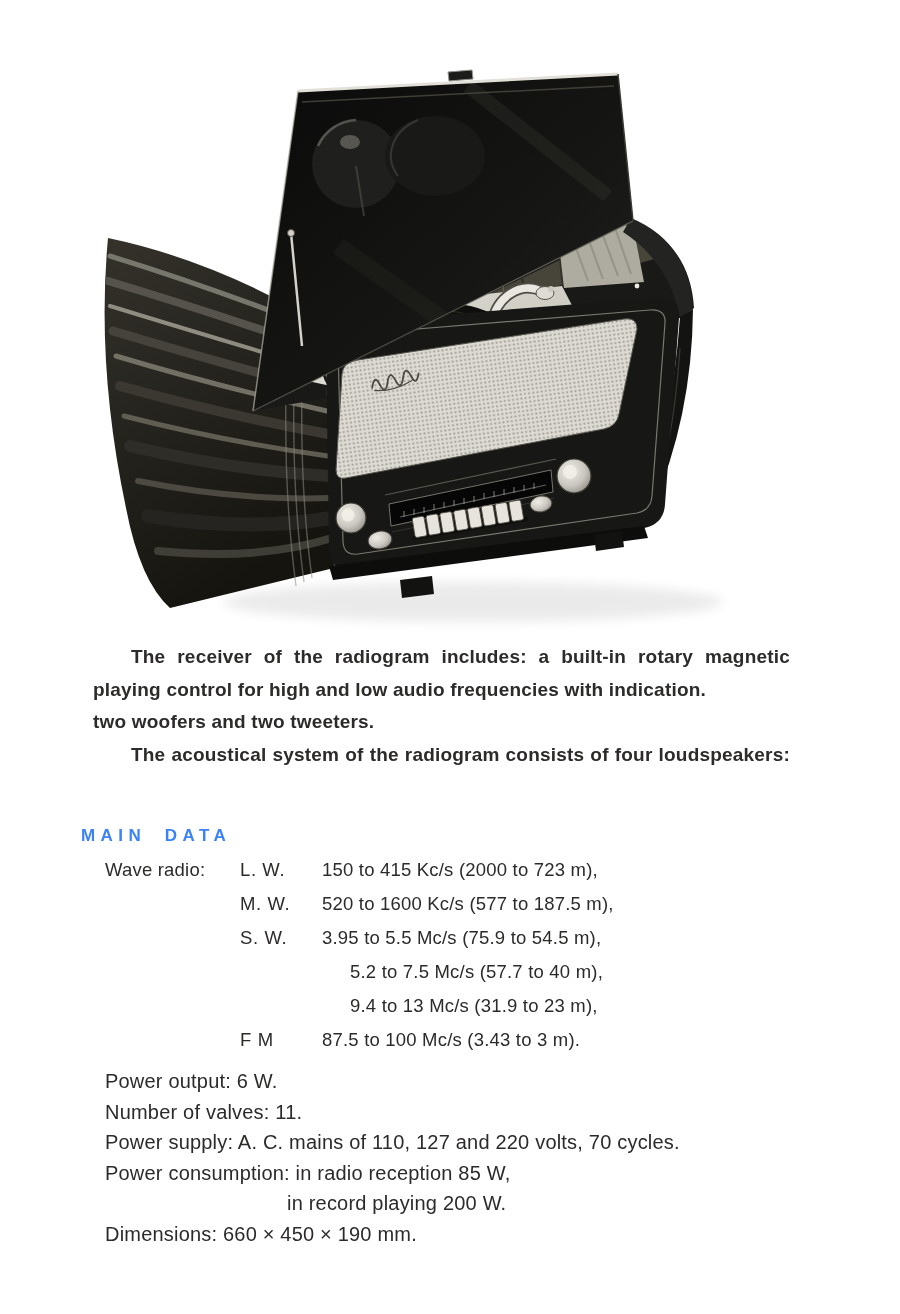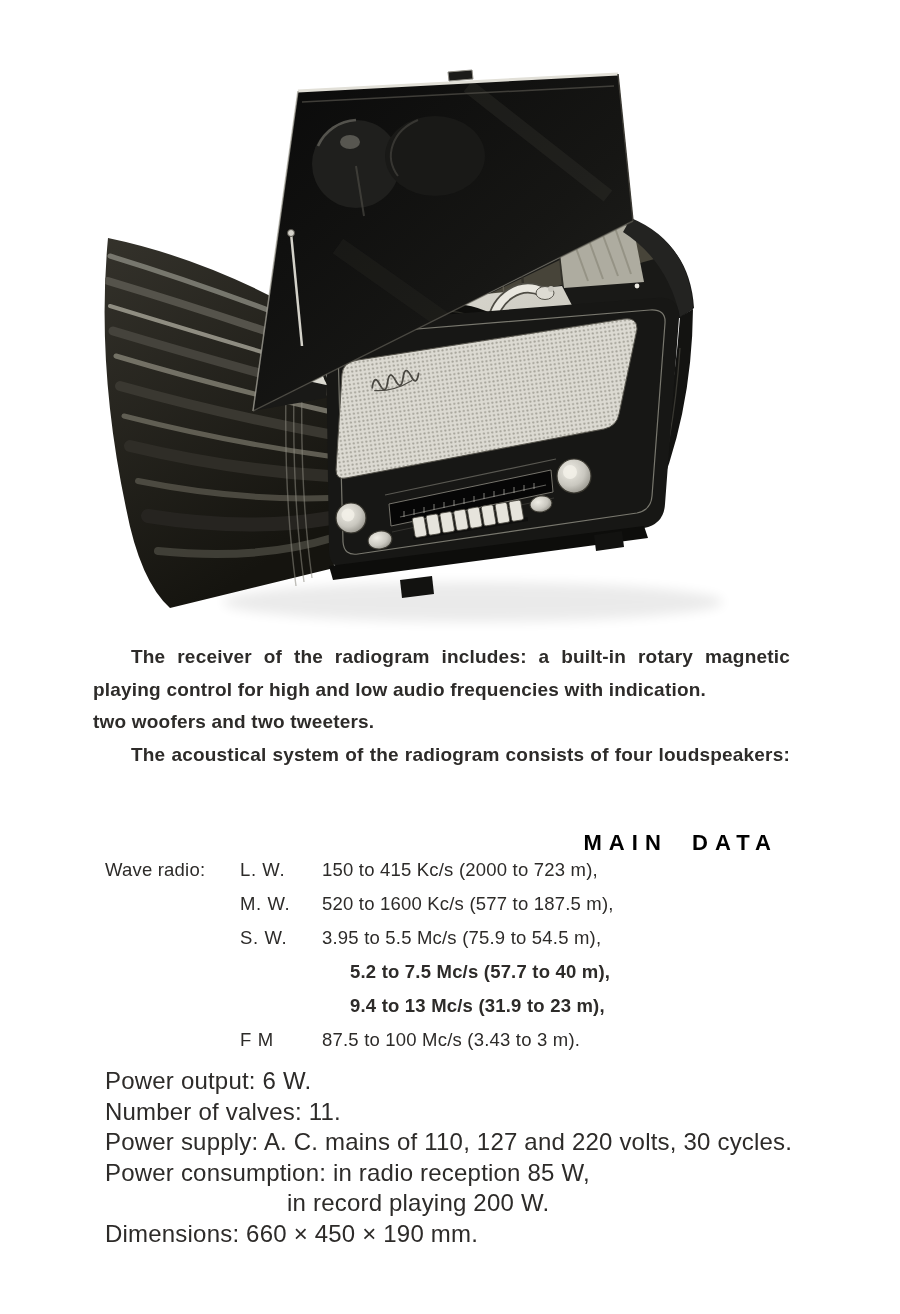--- a/index.html
+++ b/index.html
@@ -11,33 +11,33 @@
   }
   .photo{position:absolute;left:88px;top:46px;width:740px;height:596px;margin:0;}
   .photo svg{display:block;width:100%;height:100%;}
 
   .intro{position:absolute;left:93px;top:641px;width:697px;font-size:19px;letter-spacing:.2px;font-weight:bold;}
   .intro .line{height:32.6px;line-height:32.6px;white-space:nowrap;}
   .intro .just{text-align:justify;text-align-last:justify;white-space:normal;overflow:hidden;}
   .indent{text-indent:38px;}
 
   .main-heading{
-    position:absolute;left:104px;top:812px;width:697px;text-align:right;
+    position:absolute;left:104px;top:812px;width:697px;text-align:left;
     transform:translateX(-23px);
-    font-size:22px;font-weight:bold;letter-spacing:.32em;word-spacing:.5em;color:#000000;
+    font-size:17px;font-weight:bold;letter-spacing:.32em;word-spacing:.5em;color:#3b82f6;
   }
 
   .wave{position:absolute;left:105px;top:853px;font-size:18.5px;letter-spacing:.2px;}
   .wave-row{position:relative;height:34px;line-height:34px;white-space:nowrap;}
   .wave-ranges-label{position:absolute;left:0;}
   .wave-band{position:absolute;left:135px;letter-spacing:.6px;}
   .wave-value{position:absolute;left:197px;margin-left:20px;}
-  .wave-row.cont .wave-value{left:225px;font-weight:bold;}
-
-  .specs{position:absolute;left:105px;top:1066px;font-size:24px;letter-spacing:.2px;}
+  .wave-row.cont .wave-value{left:225px;}
+
+  .specs{position:absolute;left:105px;top:1066px;font-size:20px;letter-spacing:.2px;}
   .spec-line{height:30.6px;line-height:30.6px;white-space:nowrap;}
   .spec-line.cont{padding-left:182px;}
 </style>
 </head>
 <body>
 
 <figure class="photo">
 <svg viewBox="0 0 740 596" xmlns="http://www.w3.org/2000/svg">
   <defs>
     <pattern id="grilleDots" width="4.2" height="4.2" patternUnits="userSpaceOnUse" patternTransform="rotate(-8)">
@@ -283,17 +283,17 @@
   </div>
   <div class="wave-row">
     <span class="wave-band">F M</span>
     <span class="wave-value">87.5 to 100 Mc/s (3.43 to 3 m).</span>
   </div>
 </section>
 
 <section class="specs">
   <div class="spec-line">Power output: 6 W.</div>
   <div class="spec-line">Number of valves: 11.</div>
-  <div class="spec-line">Power supply: A. C. mains of 110, 127 and 220 volts, 30 cycles.</div>
+  <div class="spec-line">Power supply: A. C. mains of 110, 127 and 220 volts, 70 cycles.</div>
   <div class="spec-line">Power consumption: in radio reception 85 W,</div>
   <div class="spec-line cont">in record playing 200 W.</div>
   <div class="spec-line">Dimensions: 660 × 450 × 190 mm.</div>
 </section>
 
 </body></html>

